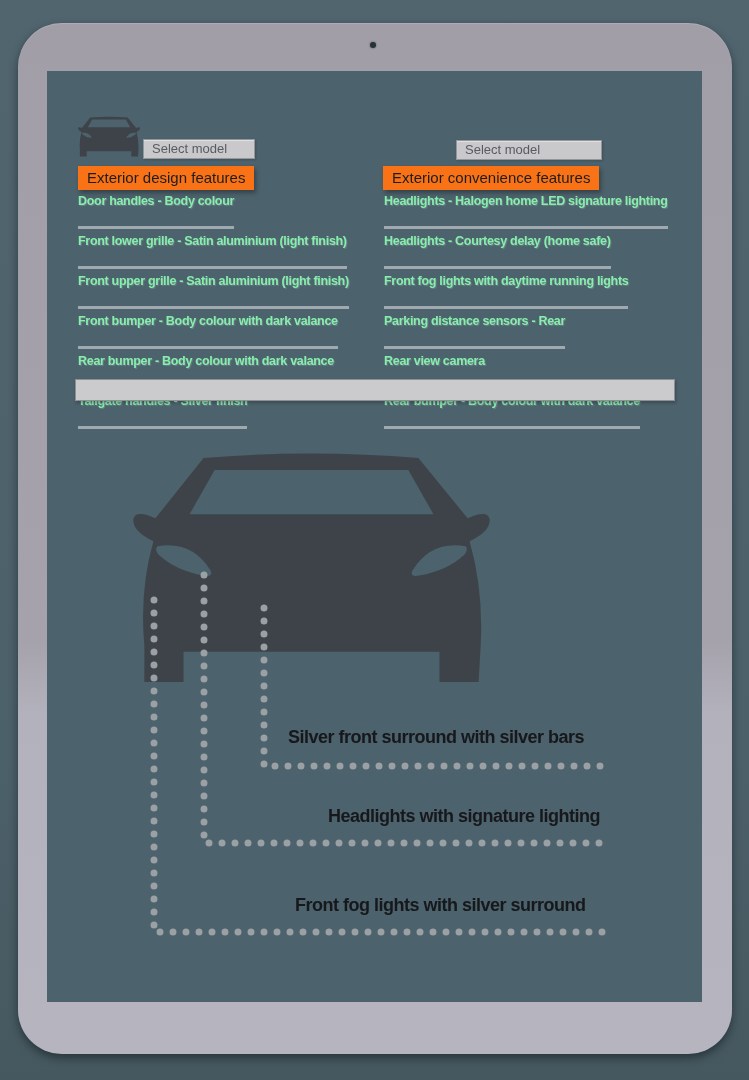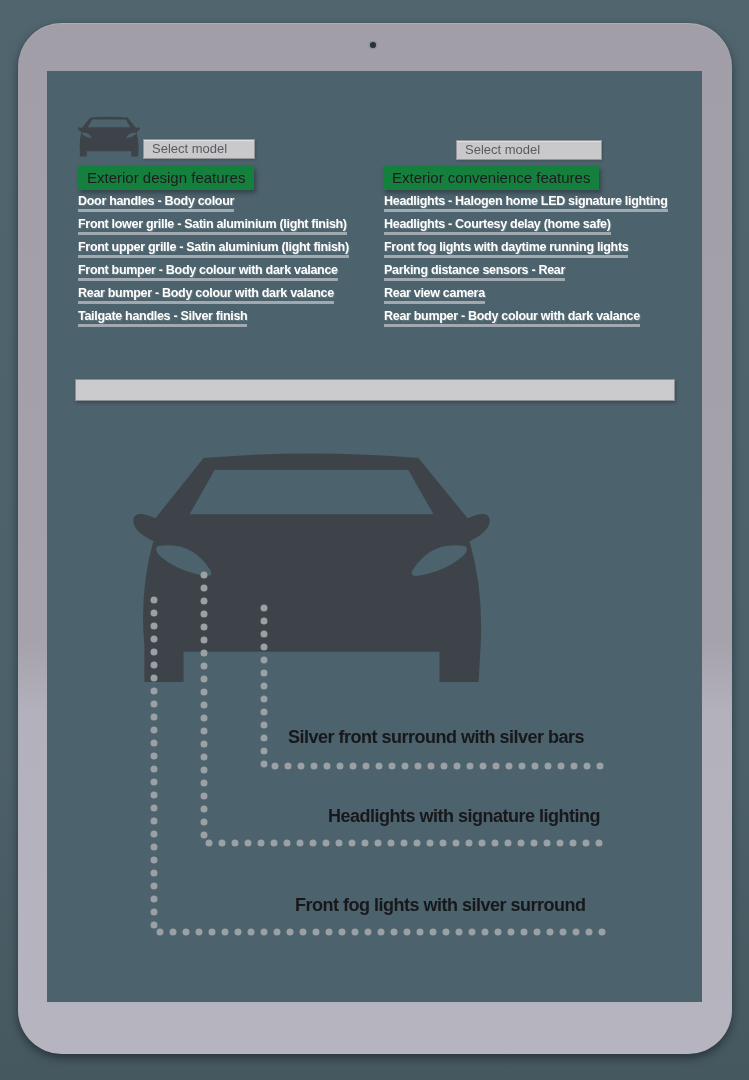--- a/index.html
+++ b/index.html
@@ -27,36 +27,36 @@
   .select-box {
     position:absolute; height:20px; background:#c9c9cc;
     border:1px solid #96959b; color:#595b60; font-size:13px; line-height:18px;
     padding:0 8px; white-space:nowrap; overflow:hidden;
     box-shadow:inset 0 1px 1px rgba(255,255,255,0.45), 1px 1px 2px rgba(30,35,40,0.25);
   }
   .select-left  { left:96px;  top:68px; width:112px; }
   .select-right { left:409px; top:69px; width:146px; }
 
   .section-header {
-    position:absolute; background:#15803d; color:#1b1d20; font-size:15px;
+    position:absolute; background:#f97316; color:#1b1d20; font-size:15px;
     padding:3px 9px 4px; white-space:nowrap;
     box-shadow:2px 3px 4px rgba(25,30,35,0.45);
   }
   .header-left  { left:31px;  top:95px; }
   .header-right { left:336px; top:95px; }
 
   .feature-list { position:absolute; top:123px; }
   .list-left  { left:31px; }
   .list-right { left:337px; }
   .feature-item {
     display:table; white-space:nowrap;
-    font-size:12.5px; font-weight:bold; letter-spacing:-0.3px; color:#ffffff;
+    font-size:12.5px; font-weight:bold; letter-spacing:-0.3px; color:#86efac;
     text-shadow:1px 1px 1px rgba(235,238,242,0.20);
     border-bottom:3px solid rgba(188,194,199,0.75);
-    padding-bottom:1px; margin-bottom:5px;
+    padding-bottom:18px; margin-bottom:5px;
   }
 
   .wide-bar {
     position:absolute; left:28px; top:308px; width:600px; height:22px;
     background:#cbcbcd; border:1px solid #8e9094;
     box-shadow:1px 2px 3px rgba(20,25,30,0.3);
   }
 
   
   .car-illustration { position:absolute; left:86px; top:379px; width:357px; height:264px; }

